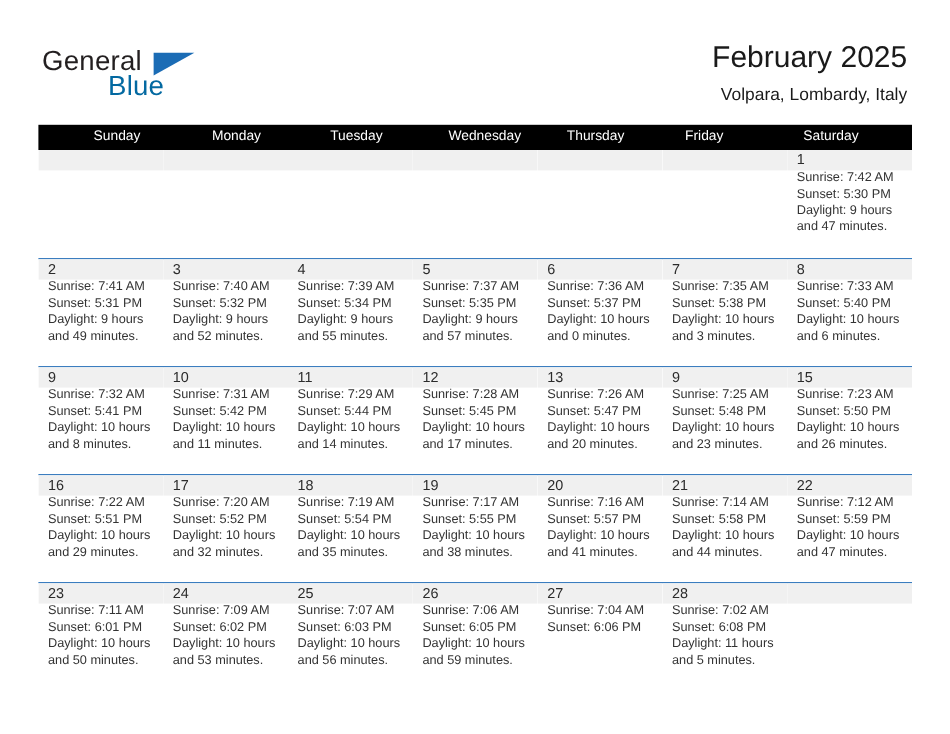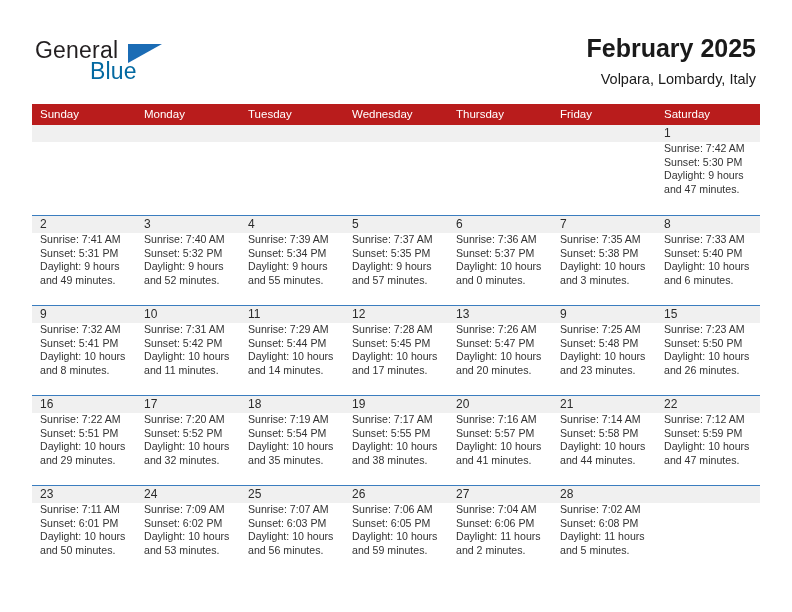--- a/index.html
+++ b/index.html
@@ -66,40 +66,41 @@
     position: absolute;
     right: 36px;
     top: 33px;
     text-align: right;
     width: 420px;
   }
   .cal-title {
     font-size: 25px;
     color: #1a1a1a;
     line-height: 30px;
-    font-weight: bold;
+    font-weight: normal;
   }
   .cal-subtitle {
     font-size: 14.5px;
     color: #1a1a1a;
     line-height: 20px;
     margin-top: 6px;
   }
 
   
   .calendar {
     position: absolute;
     left: 32px;
     top: 104px;
     width: 728px;
   }
   .weekday-row {
     display: flex;
-    background: #b91c1c;
+    background: #000000;
     height: 21px;
+    padding-left: 38px;
   }
   .weekday {
     flex: 1 1 0;
     color: #ffffff;
     font-size: 11.5px;
     line-height: 21px;
     padding-left: 8px;
     box-sizing: border-box;
     white-space: nowrap;
     overflow: hidden;
@@ -410,21 +411,20 @@
               <div>Sunrise: 7:06 AM</div>
               <div>Sunset: 6:05 PM</div>
               <div class="wrap">Daylight: 10 hours and 59 minutes.</div>
             </div>
           </div>
           <div class="day-cell">
             <div class="day-number">27</div>
             <div class="day-info">
               <div>Sunrise: 7:04 AM</div>
               <div>Sunset: 6:06 PM</div>
-              <div class="wrap">Daylight: 11 hours and 2 minutes.</div>
             </div>
           </div>
           <div class="day-cell">
             <div class="day-number">28</div>
             <div class="day-info">
               <div>Sunrise: 7:02 AM</div>
               <div>Sunset: 6:08 PM</div>
               <div class="wrap">Daylight: 11 hours and 5 minutes.</div>
             </div>
           </div>

